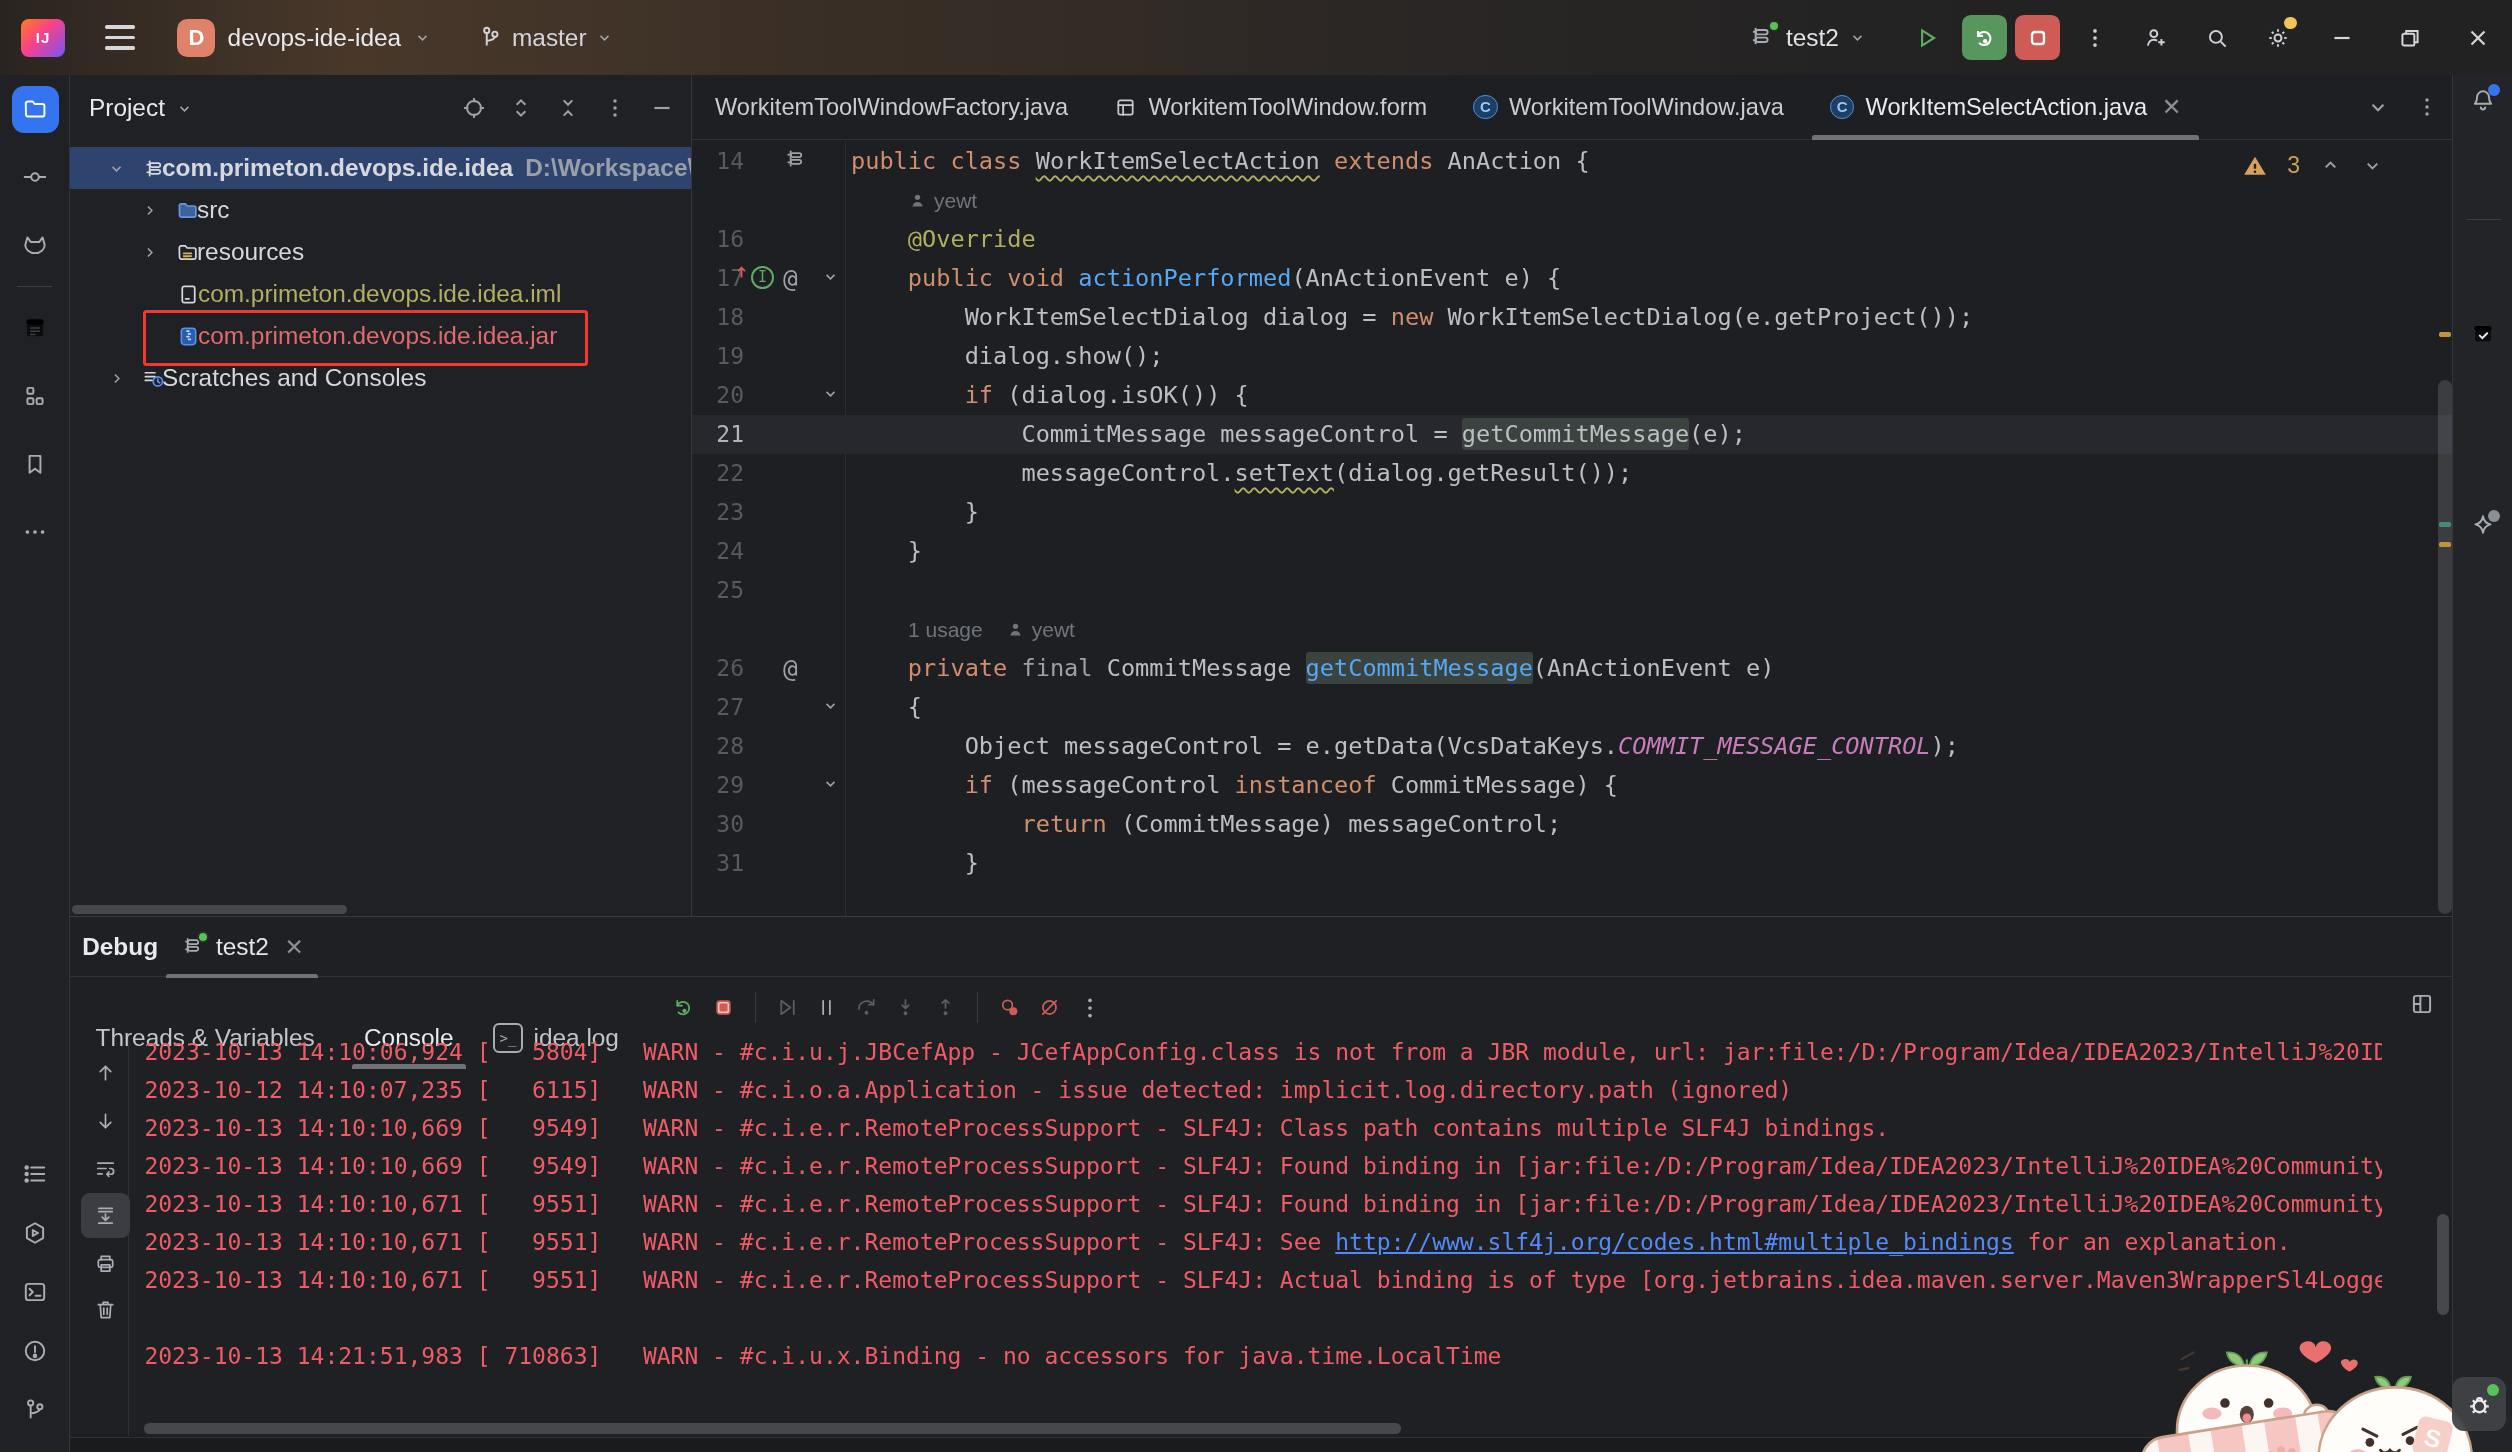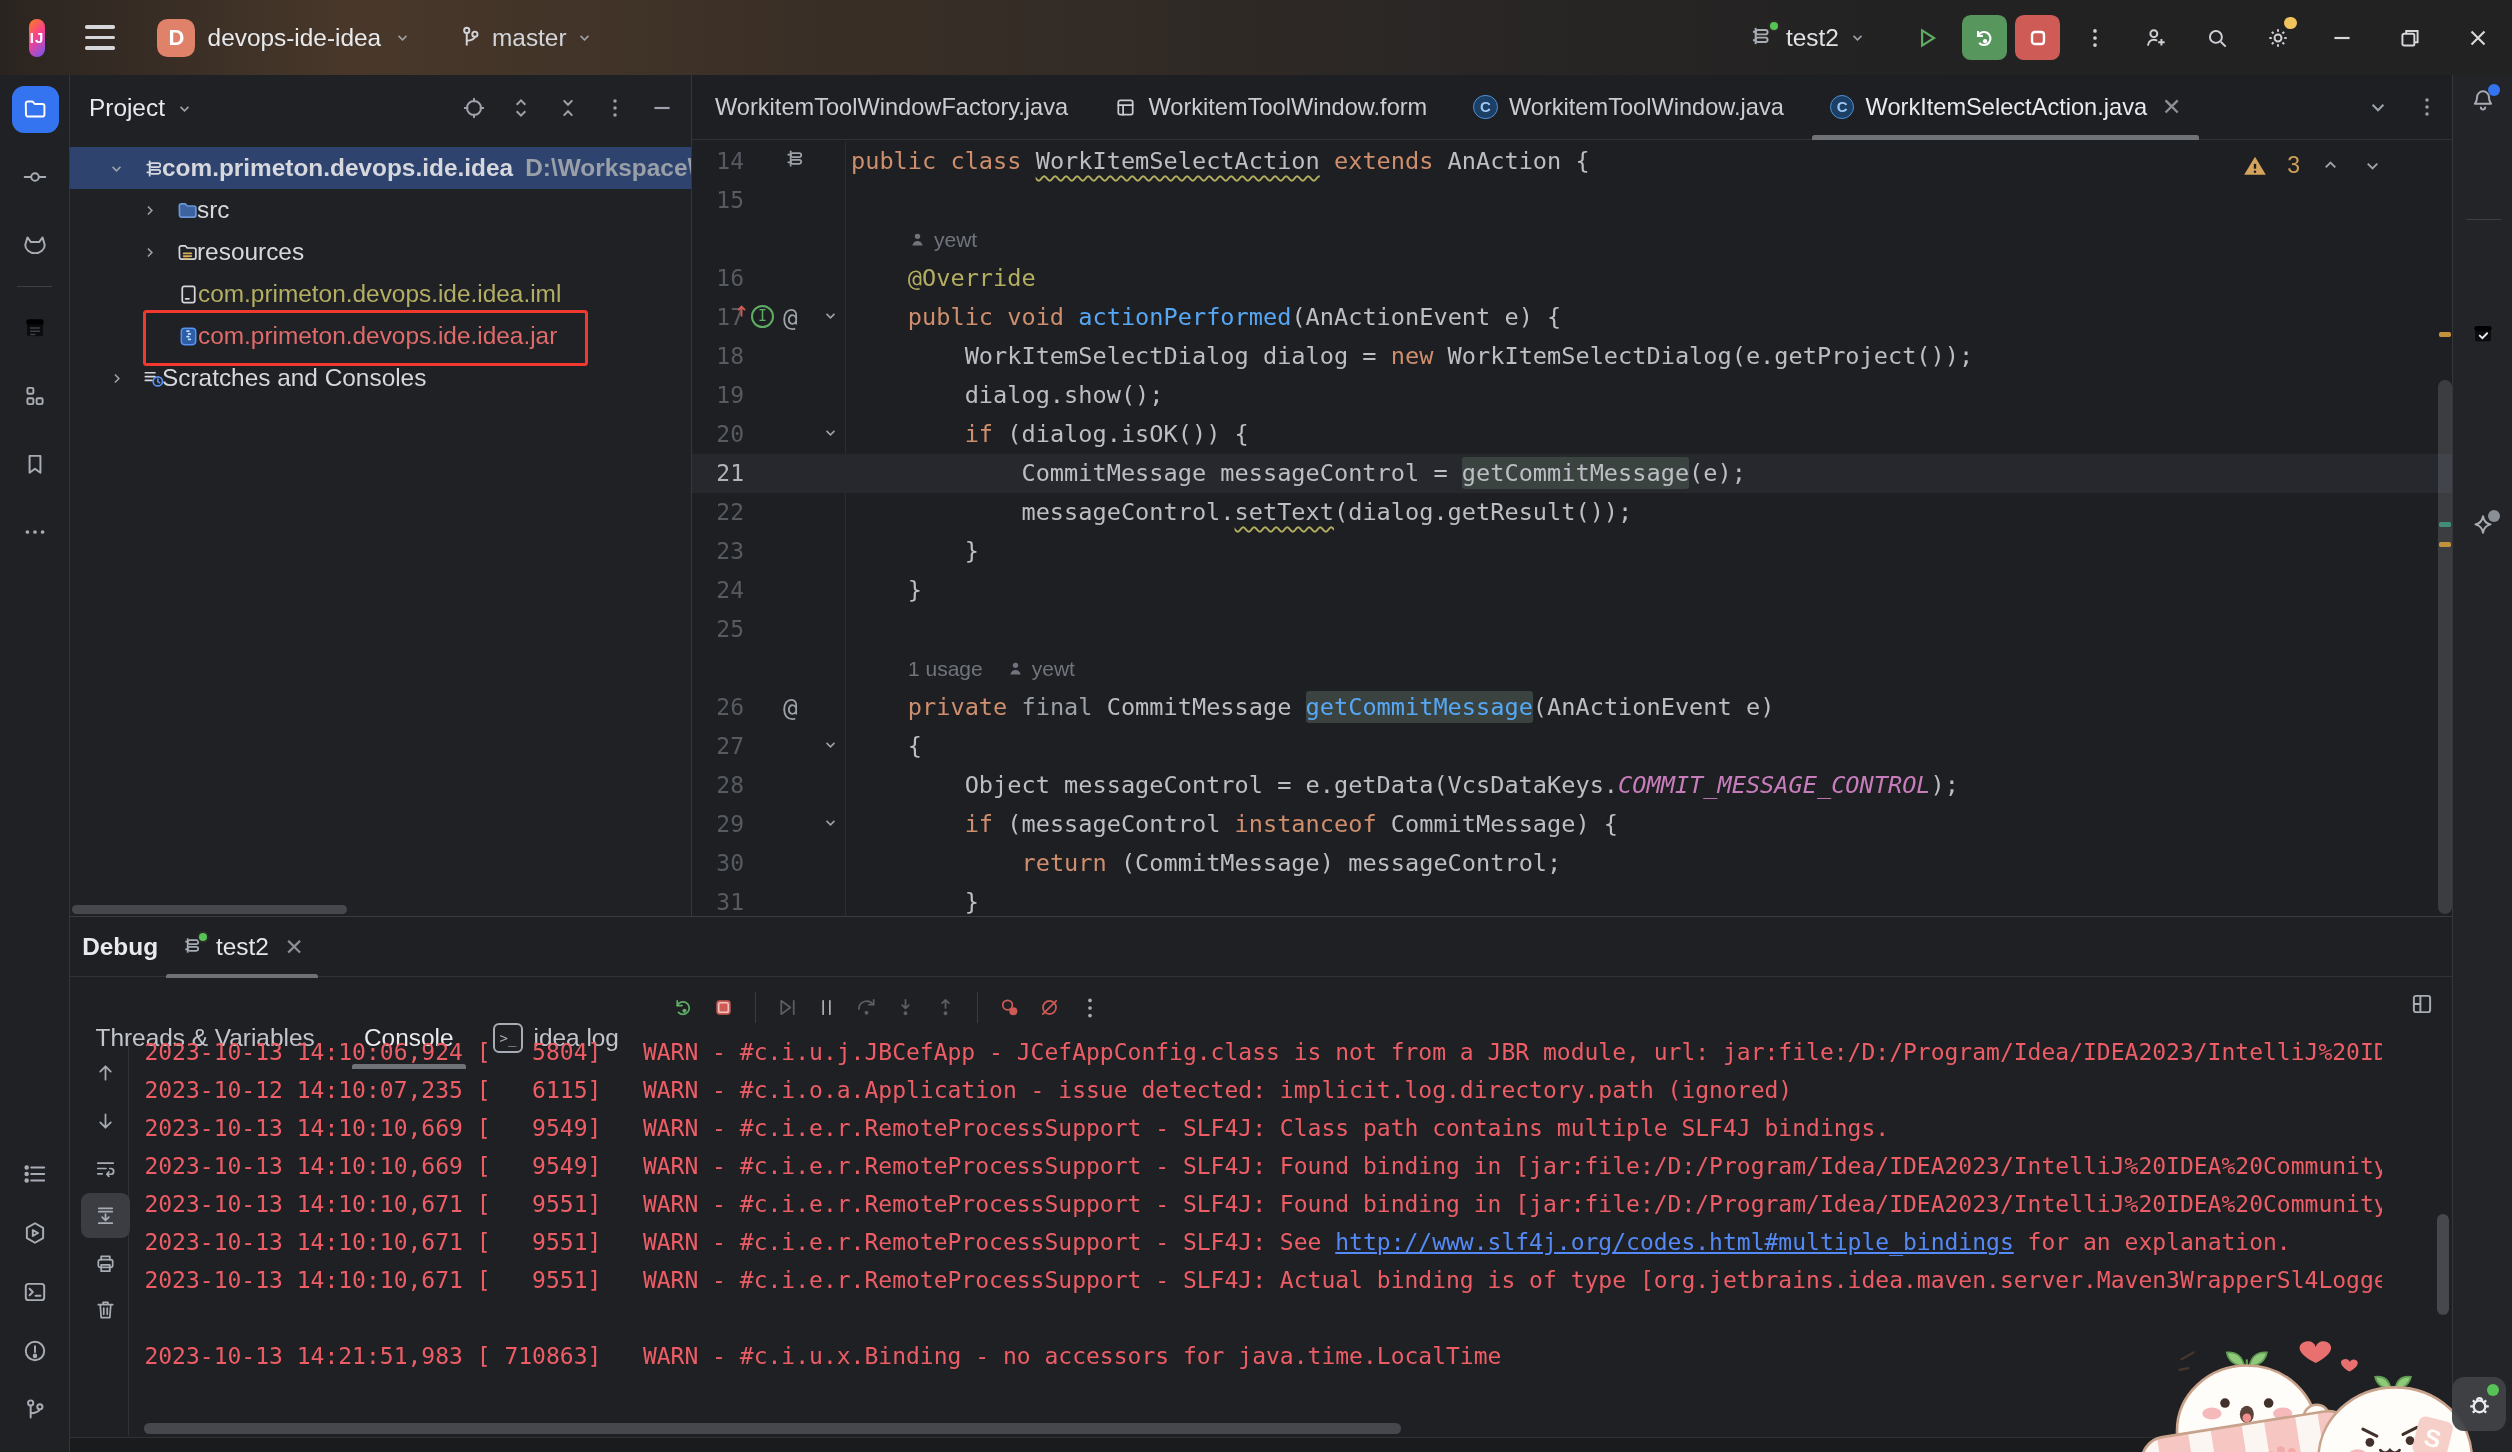--- a/index.html
+++ b/index.html
@@ -7,21 +7,21 @@
   body { background:#1e1f22; font-family:"Liberation Sans", sans-serif; color:#dfe1e5; position:relative; }
   svg { display:block; }
   .ic { width:26px; height:26px; }
   .ic-sm { width:23px; height:23px; }
   .ic-xs { width:19px; height:19px; }
 
   
   #titlebar { position:absolute; left:0; top:0; width:2512px; height:75px;
     background:linear-gradient(90deg,#2a2420 0%,#49382a 14%,#3a2f26 32%,#292625 58%,#222222 78%,#222222 100%);
     display:flex; align-items:center; }
-  .tb-logo { width:16px; height:38px; margin-left:29px; border-radius:7.9px;
+  .tb-logo { width:44px; height:38px; margin-left:21px; border-radius:7.9px;
     background:linear-gradient(135deg,#fc801d 0%,#f9408c 45%,#7256f5 100%);
     display:flex; align-items:center; justify-content:center; font-weight:bold; font-size:15px; color:#fff; letter-spacing:0.9px; }
   .tb-menu { margin-left:35px; display:flex; flex-direction:column; gap:7px; padding:5.2px; }
   .tb-menu i { display:block; width:30px; height:3.5px; background:#d5d7db; border-radius:1.7px; }
   .tb-proj { display:flex; align-items:center; gap:12.2px; margin-left:37px; }
   .tb-avatar { width:38px; height:38px; border-radius:10.5px; background:#e0816a; color:#fff; font-weight:bold; font-size:22px; display:flex; align-items:center; justify-content:center; }
   .tb-name { font-size:24.4px; color:#e8eaee; }
   .tb-chev { color:#9da2aa; }
   .tb-branch { display:flex; align-items:center; gap:8.7px; margin-left:45px; color:#d3d5da; font-size:24.4px; }
   .tb-right { margin-left:auto; display:flex; align-items:center; gap:0; }
@@ -492,24 +492,20 @@
         <span class="gslot2">
           <svg viewBox="0 0 24 24" fill="none" stroke="currentColor" stroke-width="1.8" stroke-linecap="round" stroke-linejoin="round" class="ic-sm">
             <path d="M8 4.5v15"></path>
             <path d="M8 8H5.5M8 16H5.5"></path>
             <rect x="8" y="6.5" width="11" height="4" rx="2"></rect>
             <rect x="8" y="13.5" width="11" height="4" rx="2"></rect>
           </svg>
         </span>
         <span class="codepre"><span class="c-kw">public class </span><span class="c-pln wavy">WorkItemSelectAction</span><span class="c-kw"> extends </span><span class="c-pln">AnAction {</span></span>
       </div>
-      <div class="crow">
-        <span class="lnum">15</span>
-        <span class="codepre"></span>
-      </div>
       <div class="crow hintrow">
         <span class="hint-part">
           <span>
             <svg viewBox="0 0 24 24" class="ic-xs" fill="currentColor">
               <circle cx="12" cy="8" r="3.4"></circle>
               <path d="M5.5 19.5c1-4 3.5-5.6 6.5-5.6s5.5 1.6 6.5 5.6z"></path>
             </svg>
           </span>
           <span>yewt</span>
         </span>

